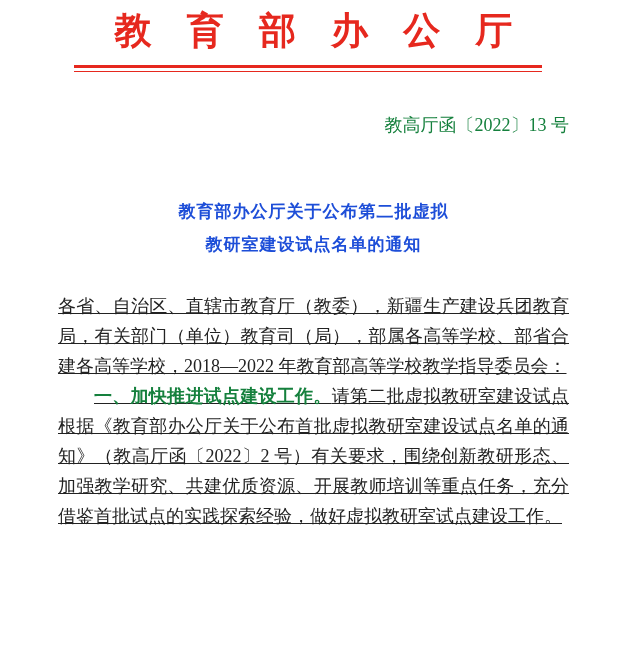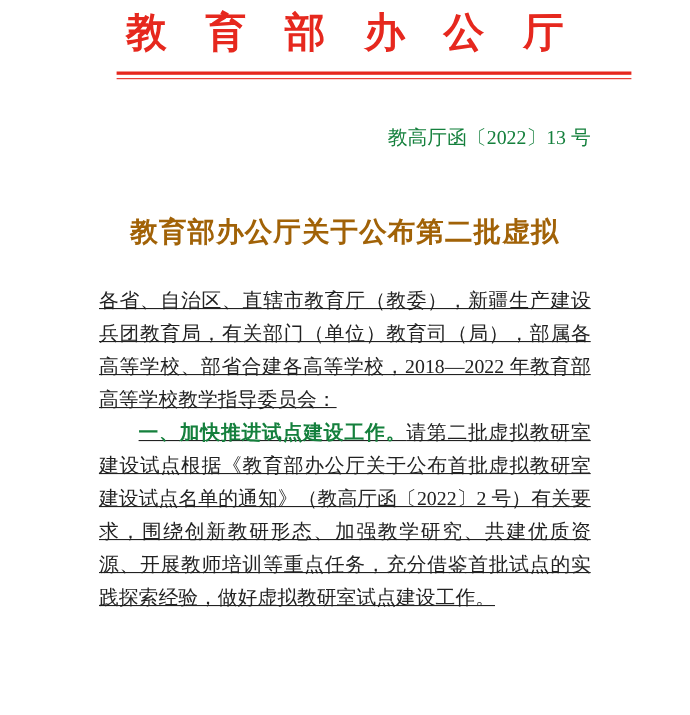--- a/index.html
+++ b/index.html
@@ -7,21 +7,21 @@
     --ink:#222222;
   }
   html,body{margin:0;padding:0;}
   body{
     width:627px;height:650px;background:#ffffff;
     font-family:"Liberation Serif","DejaVu Serif",serif;
     overflow:hidden;
   }
   .page{
     width:627px;height:650px;box-sizing:border-box;
-    padding:0 90px;background:#ffffff;
+    padding:0 58px;background:#ffffff;
   }
   .agency-wrap{
     text-align:center;
     padding-top:6px;
   }
   .agency{
     display:inline-block;
     font-size:37px;
     line-height:50px;
     font-weight:bold;
@@ -42,24 +42,24 @@
   .doc-number{
     margin-top:43px;
     text-align:right;
     font-size:18px;
     line-height:20px;
     color:#15803d;
   }
   .doc-title{
     margin:60px 0 0 0;
     text-align:center;
-    font-size:25px;
+    font-size:17px;
     line-height:33px;
     font-weight:bold;
-    color:#a16207;
+    color:#1d4ed8;
     letter-spacing:1px;
   }
   .body-text{
     margin-top:30px;
     font-size:18px;
     line-height:30px;
     text-align:justify;
     color:var(--ink);
   }
   .body-text p{margin:0;text-decoration:underline;}
@@ -74,20 +74,21 @@
   <div class="agency-wrap">
     <div class="agency">教育部办公厅</div>
   </div>
 
   <div class="divider"></div>
 
   <div class="doc-number">教高厅函〔2022〕13 号</div>
 
   <h1 class="doc-title">
     <div>教育部办公厅关于公布第二批虚拟</div>
+    <div>教研室建设试点名单的通知</div>
   </h1>
 
   <div class="body-text">
     <p>各省、自治区、直辖市教育厅（教委），新疆生产建设兵团教育局，有关部门（单位）教育司（局），部属各高等学校、部省合建各高等学校，2018—2022 年教育部高等学校教学指导委员会：</p>
     <p class="indent"><strong class="lead">一、加快推进试点建设工作。</strong><span>请第二批虚拟教研室建设试点根据《教育部办公厅关于公布首批虚拟教研室建设试点名单的通知》（教高厅函〔2022〕2 号）有关要求，围绕创新教研形态、加强教学研究、共建优质资源、开展教师培训等重点任务，充分借鉴首批试点的实践探索经验，做好虚拟教研室试点建设工作。</span></p>
   </div>
 
 </div>
 
 </body></html>

